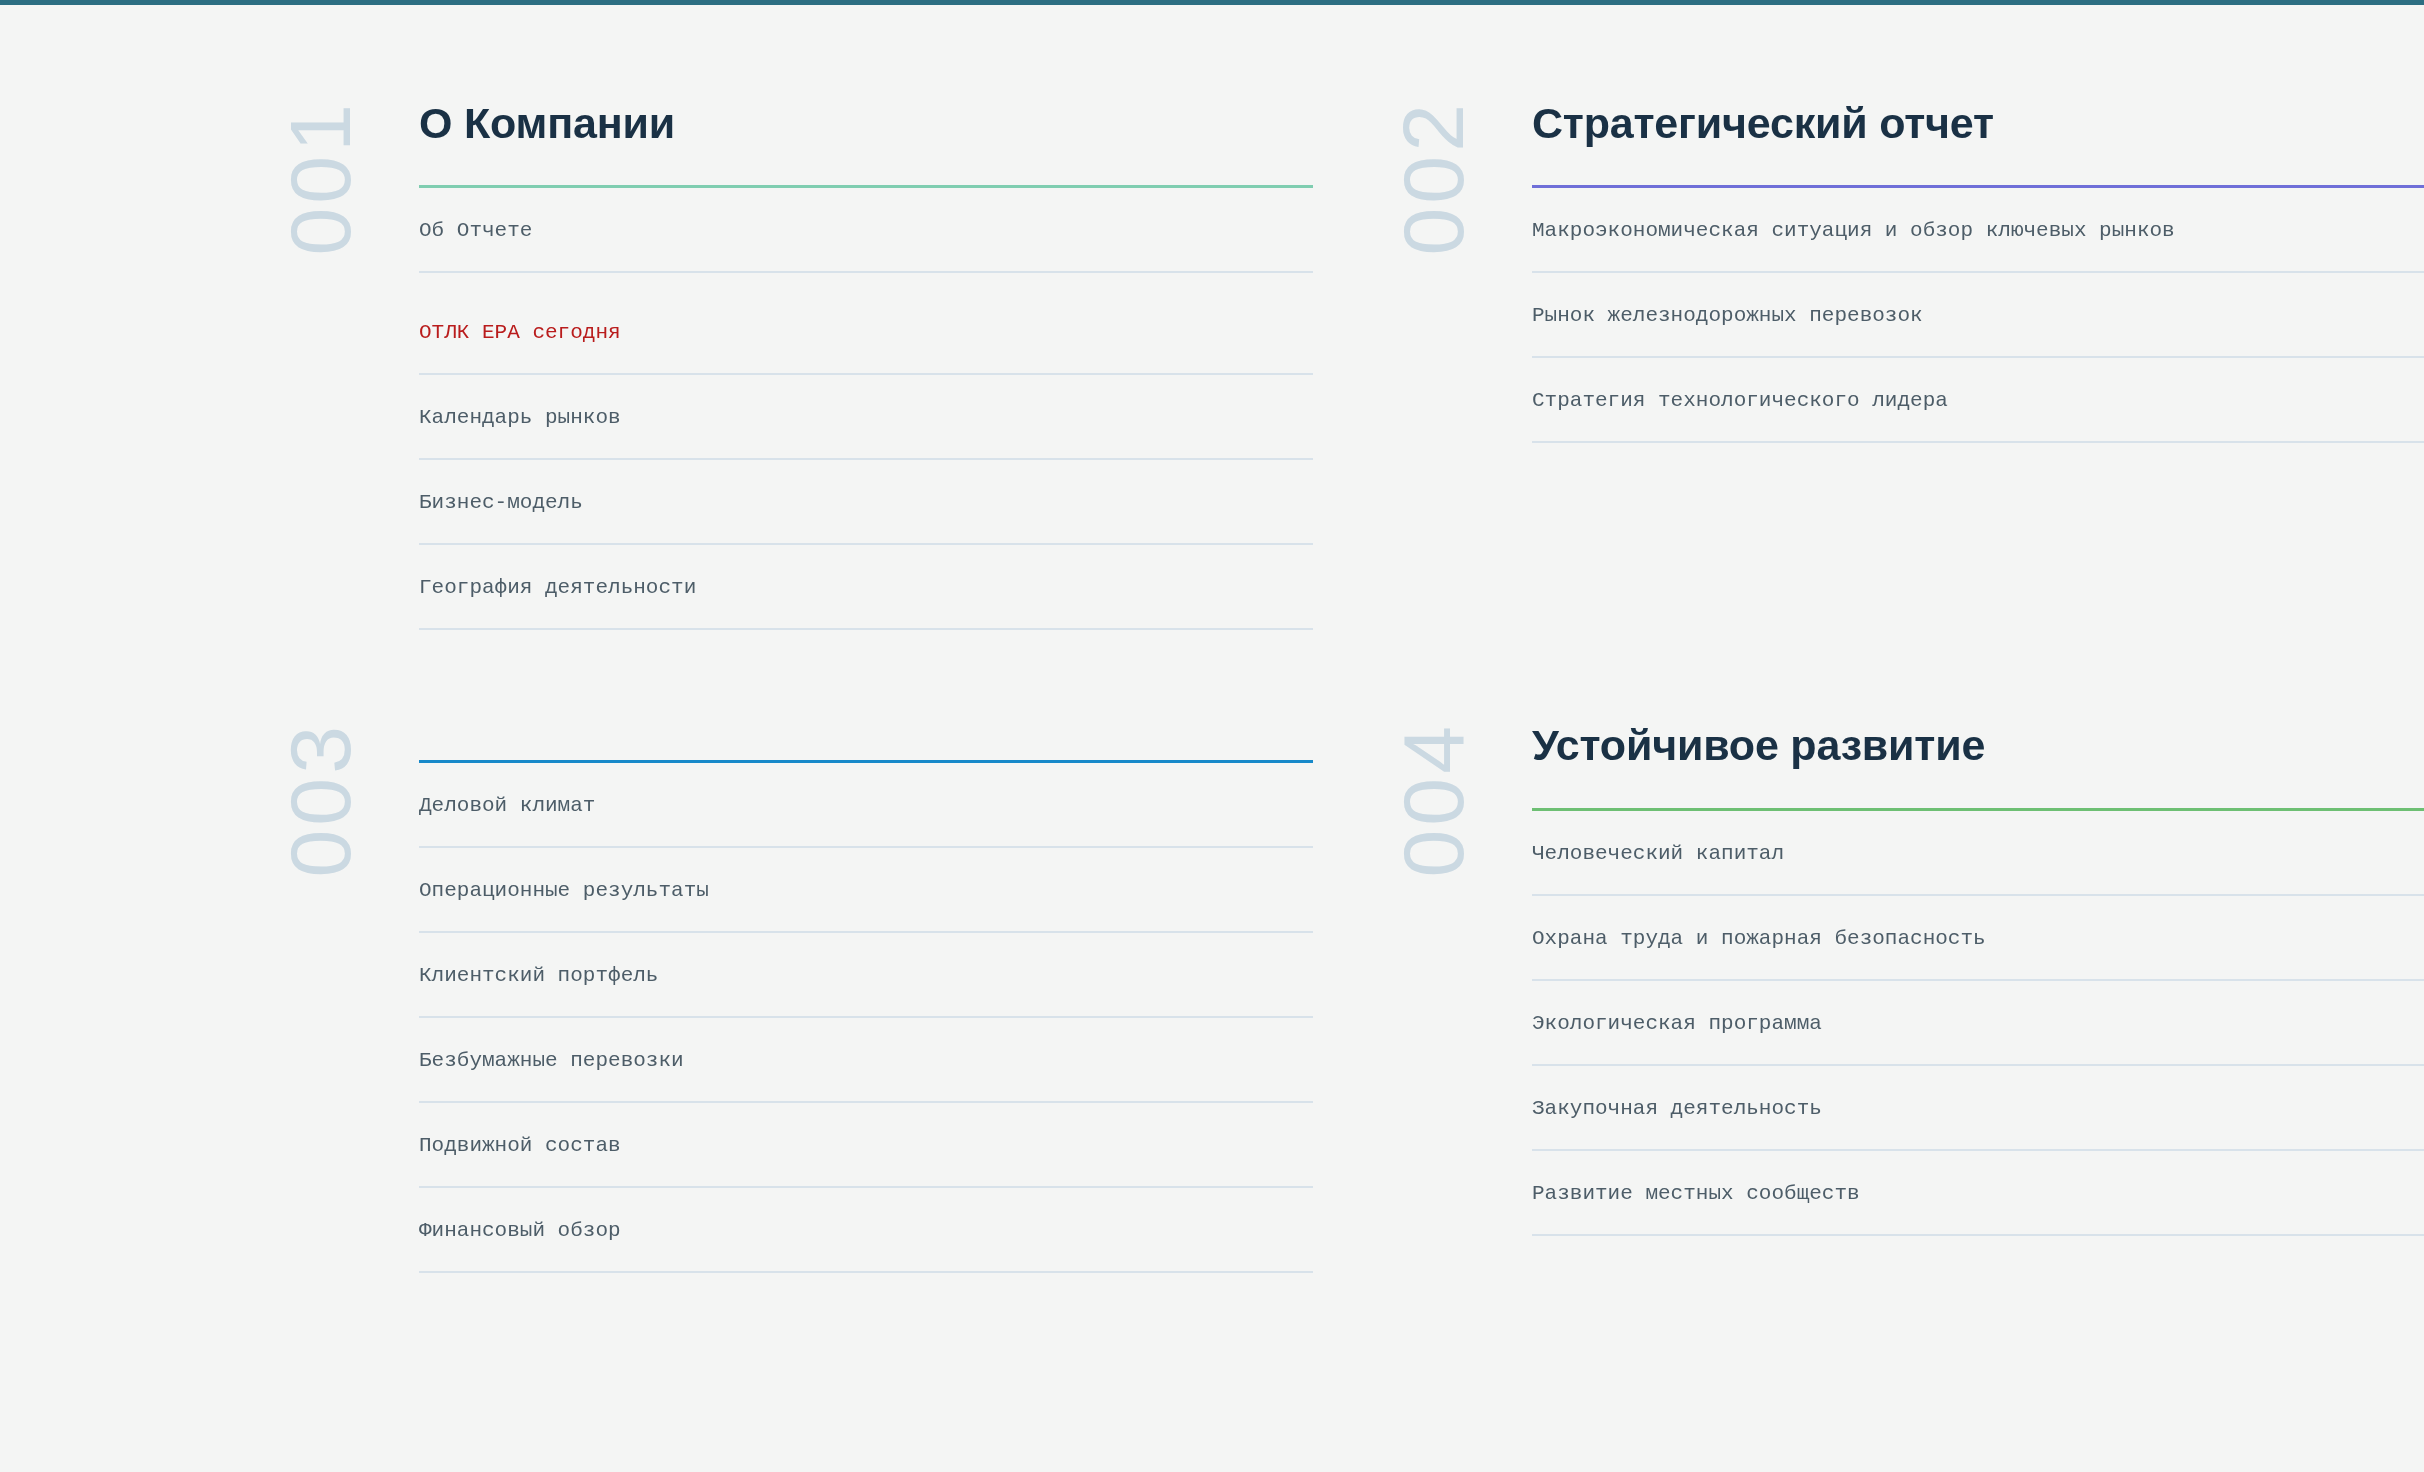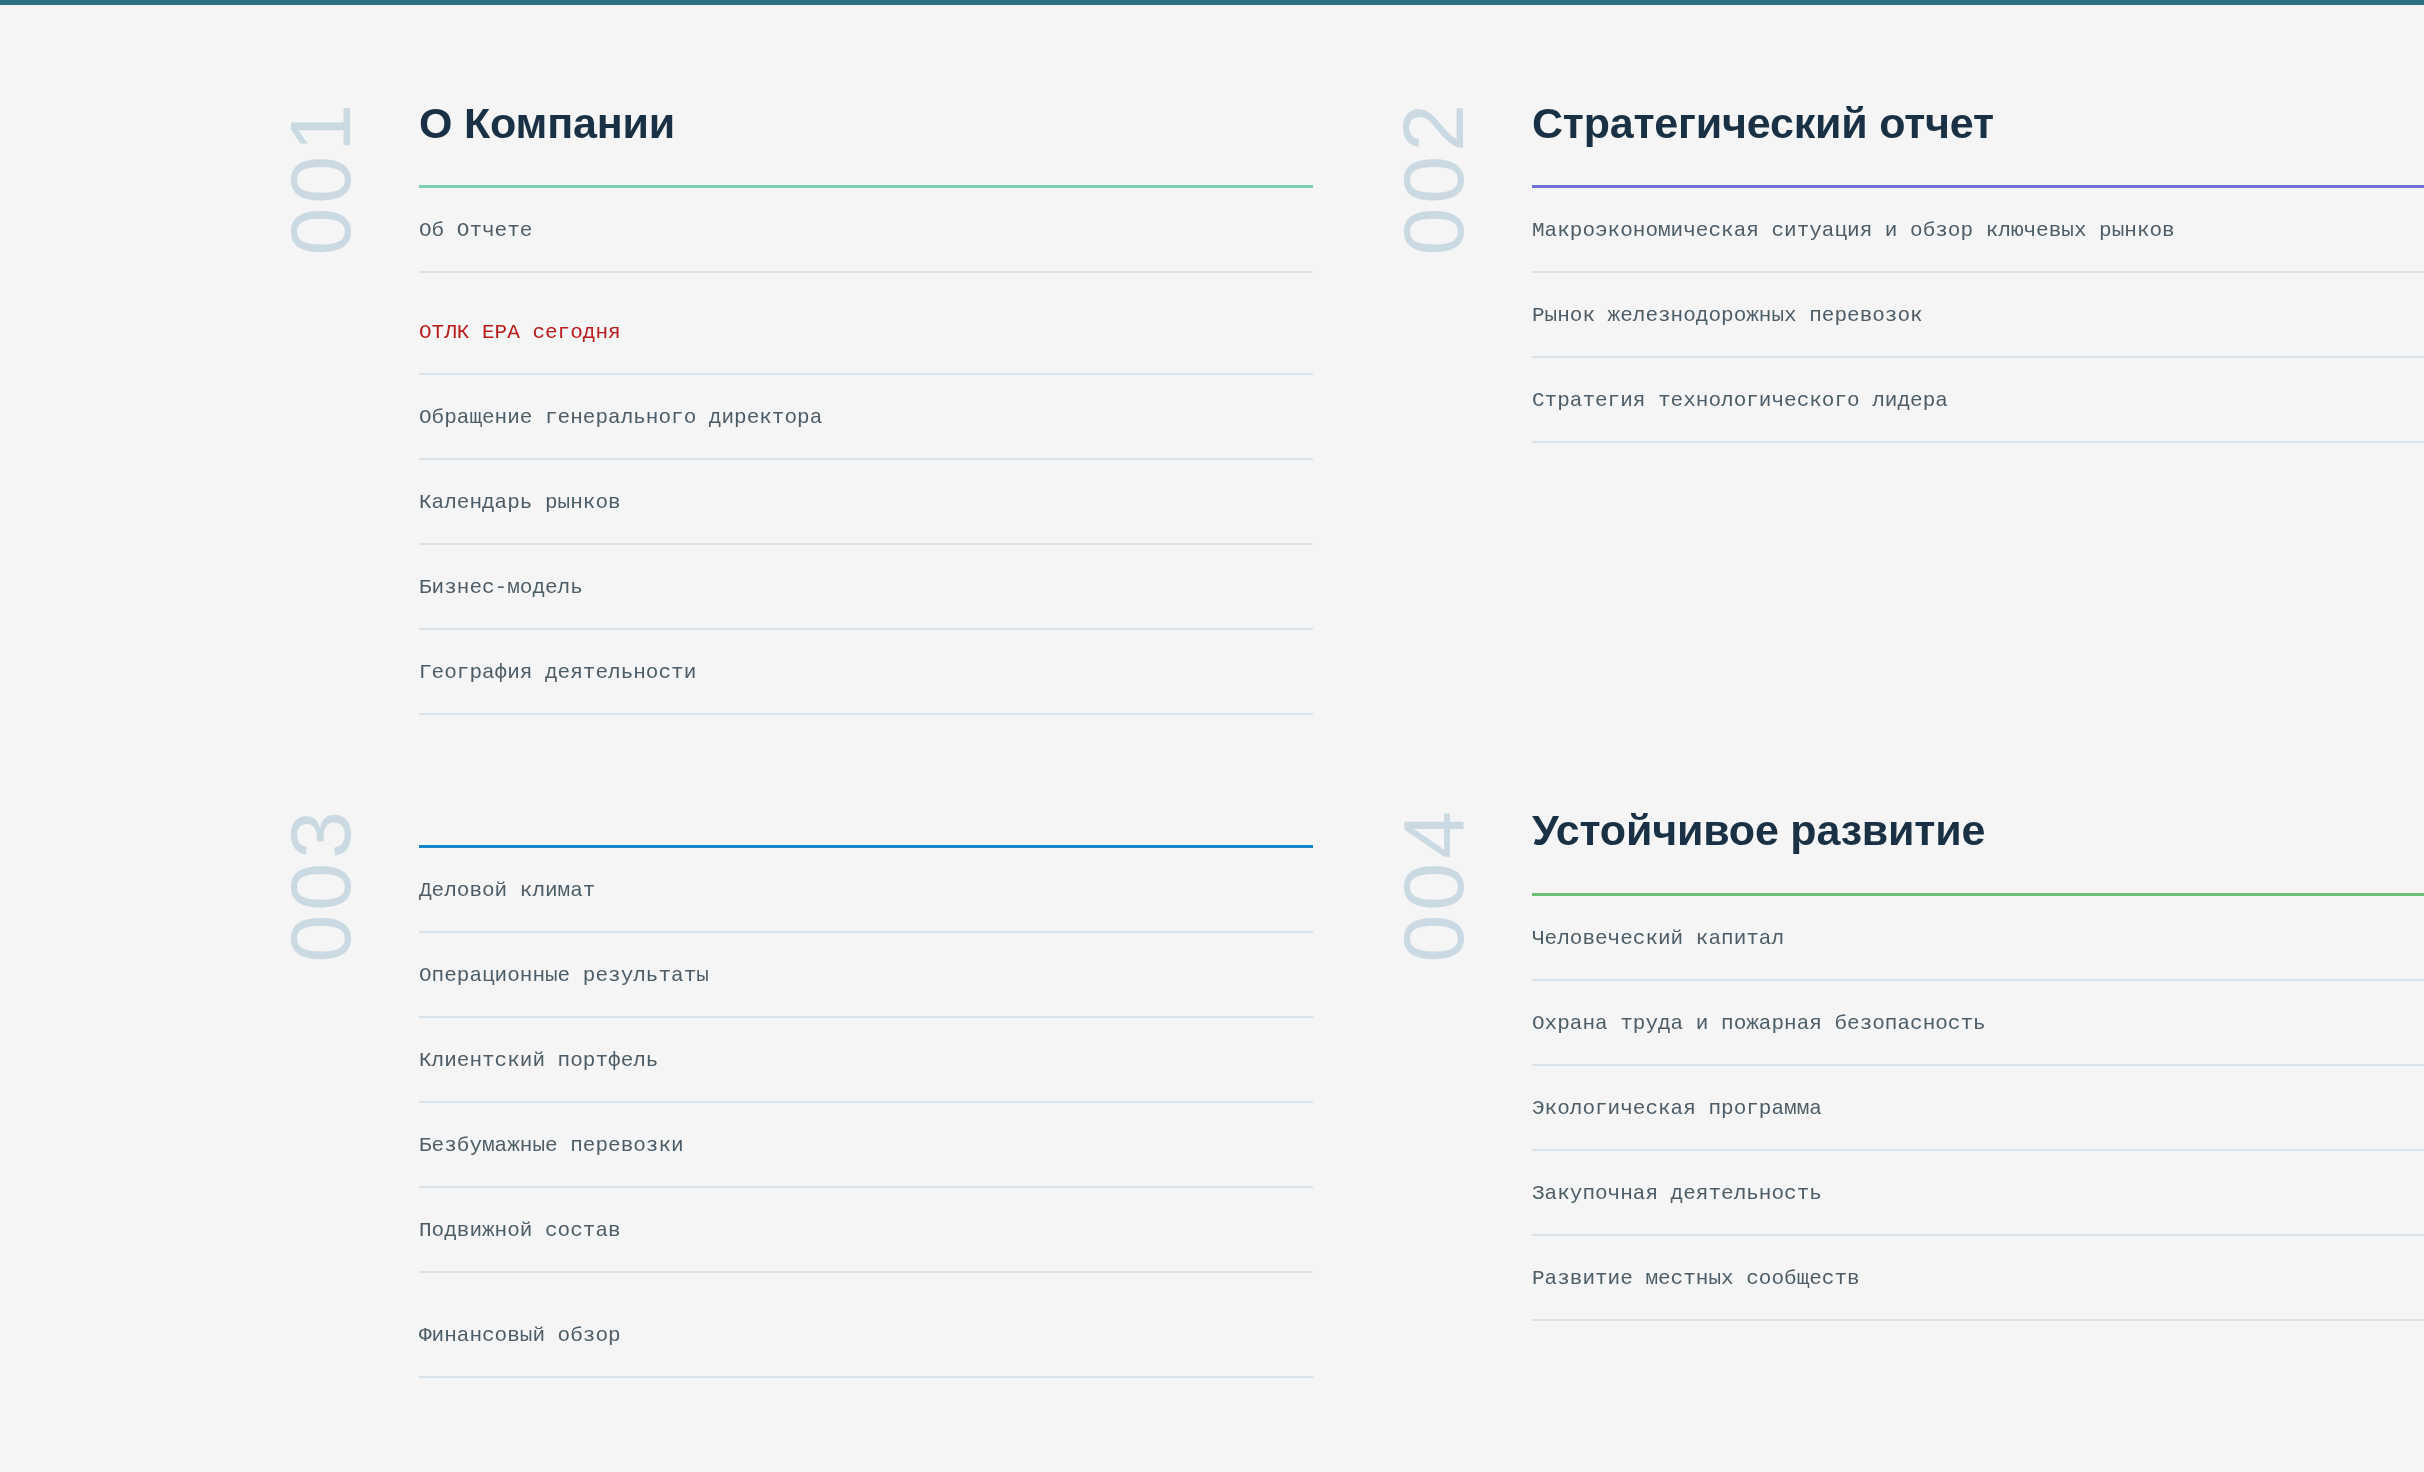--- a/index.html
+++ b/index.html
@@ -127,23 +127,20 @@
       <h2 class="section-title" style="color: rgb(26, 49, 69);">О Компании</h2>
       <div class="accent-rule" style="background: rgb(127, 205, 176);"></div>
       <ul class="toc-list">
         <li>
             <a class="toc-item" href="#" style="color: rgb(77, 93, 104); border-bottom-color: rgb(216, 226, 234);">Об Отчете</a>
           </li>
         <li>
             <a class="toc-item" href="#" style="color: #b91c1c; border-bottom-color: rgb(216, 226, 234); margin-top: 17px;">ОТЛК ЕРА сегодня</a>
           </li>
         <li>
-            <a class="toc-item" href="#" style="color: rgb(77, 93, 104); border-bottom-color: rgb(216, 226, 234);">Обращение генерального директора</a>
-          </li>
-        <li>
             <a class="toc-item" href="#" style="color: rgb(77, 93, 104); border-bottom-color: rgb(216, 226, 234);">Календарь рынков</a>
           </li>
         <li>
             <a class="toc-item" href="#" style="color: rgb(77, 93, 104); border-bottom-color: rgb(216, 226, 234);">Бизнес-модель</a>
           </li>
         <li>
             <a class="toc-item" href="#" style="color: rgb(77, 93, 104); border-bottom-color: rgb(216, 226, 234);">География деятельности</a>
           </li>
       </ul>
     </div>
@@ -182,21 +179,21 @@
         <li>
             <a class="toc-item" href="#" style="color: rgb(77, 93, 104); border-bottom-color: rgb(216, 226, 234);">Клиентский портфель</a>
           </li>
         <li>
             <a class="toc-item" href="#" style="color: rgb(77, 93, 104); border-bottom-color: rgb(216, 226, 234);">Безбумажные перевозки</a>
           </li>
         <li>
             <a class="toc-item" href="#" style="color: rgb(77, 93, 104); border-bottom-color: rgb(216, 226, 234);">Подвижной состав</a>
           </li>
         <li>
-            <a class="toc-item" href="#" style="color: rgb(77, 93, 104); border-bottom-color: rgb(216, 226, 234); margin-top: 20px;">Финансовый обзор</a>
+            <a class="toc-item" href="#" style="color: rgb(77, 93, 104); border-bottom-color: rgb(216, 226, 234);">Финансовый обзор</a>
           </li>
       </ul>
     </div>
 
     <div class="section row-2-cell" style="margin-top:92px">
       <div class="section-number">
         <span style="color: rgb(201, 216, 226);">004</span>
       </div>
       <h2 class="section-title" style="color: rgb(26, 49, 69);">Устойчивое развитие</h2>
       <div class="accent-rule" style="background: rgb(109, 191, 115);"></div>

